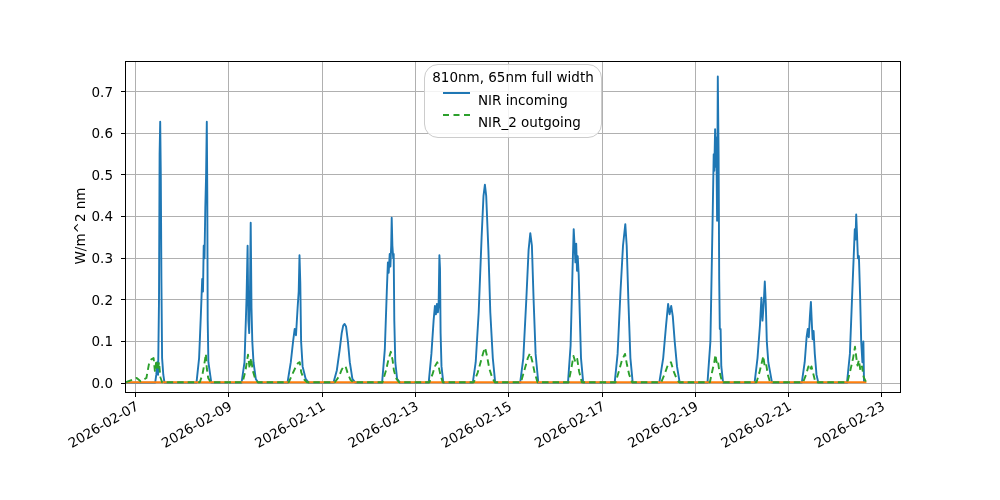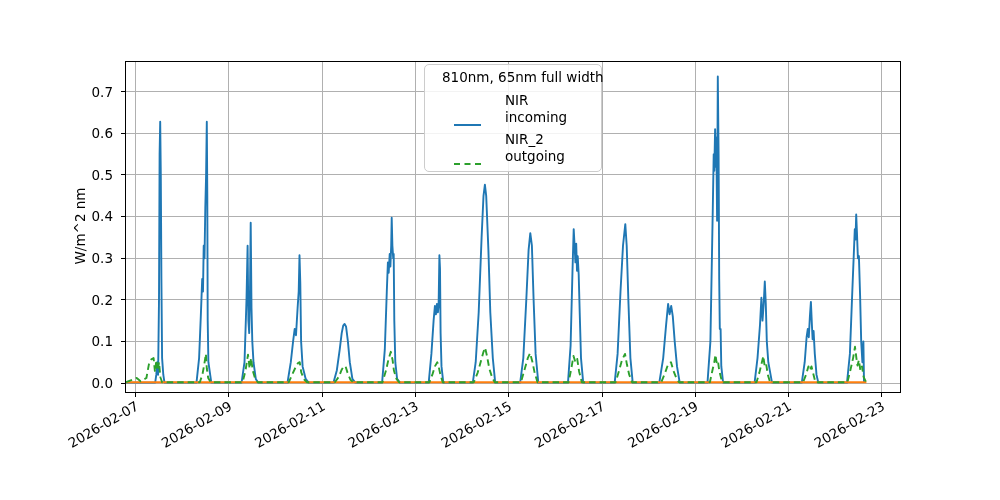--- a/index.html
+++ b/index.html
@@ -3,24 +3,24 @@
 <meta charset="utf-8">
 <style>
   html,body{margin:0;padding:0;background:#ffffff;}
   .fig{position:relative;width:1000px;height:500px;background:#ffffff;
        font-family:"DejaVu Sans","Liberation Sans",sans-serif;color:#000;overflow:hidden;}
   .fig svg{position:absolute;left:0;top:0;}
   .ylabel{position:absolute;left:80px;top:226px;
           transform:translate(-50%,-50%) rotate(-90deg);
           font-size:13.5px;white-space:nowrap;}
   .legend{position:absolute;left:424px;top:64px;width:178px;box-sizing:border-box;
-          background:rgba(255,255,255,0.85);border:1px solid #cccccc;border-radius:5px;
-          padding:3px 17px 4px;font-size:13.5px;line-height:17px;}
+          background:rgba(255,255,255,0.85);border:1px solid #cccccc;border-radius:14px;
+          padding:3px 6px 4px;font-size:13.5px;line-height:17px;}
   .legend-title{text-align:center;padding:1px 0 3px;white-space:nowrap;}
-  .legend-row{display:flex;align-items:flex-end;gap:24px;padding:2.5px 0 2.5px 12px;}
+  .legend-row{display:flex;align-items:flex-start;gap:8px;padding:2.5px 0 2.5px 12px;}
   .sample{width:27px;height:0;border-top:2px solid #000;flex:none;}
 </style>
 </head>
 <body>
 
 <div class="fig">
   <svg id="plot-svg" width="1000" height="500" viewBox="0 0 1000 500">
       <line x1="135.72503008423587" y1="61" x2="135.72503008423587" y2="392" stroke="#b0b0b0" stroke-width="1" shape-rendering="crispEdges"></line>
       <line x1="228.9861612515042" y1="61" x2="228.9861612515042" y2="392" stroke="#b0b0b0" stroke-width="1" shape-rendering="crispEdges"></line>
       <line x1="322.24729241877253" y1="61" x2="322.24729241877253" y2="392" stroke="#b0b0b0" stroke-width="1" shape-rendering="crispEdges"></line>

